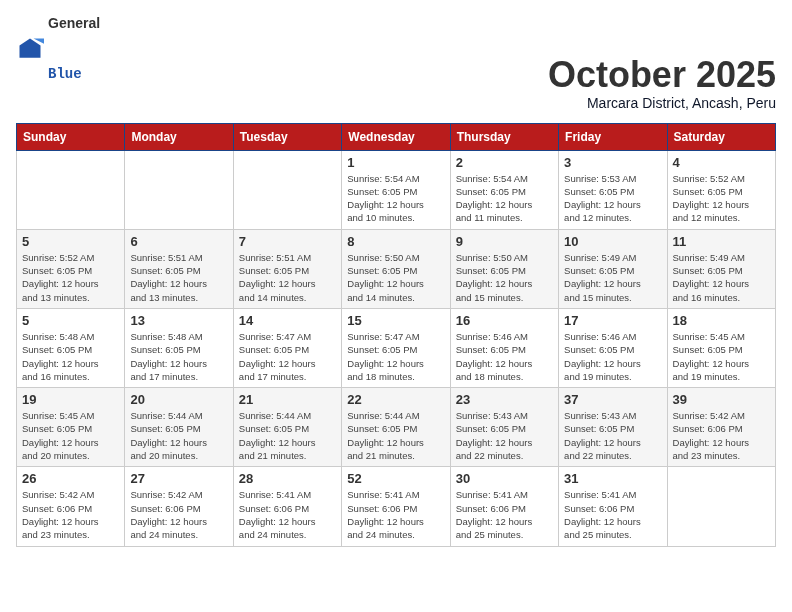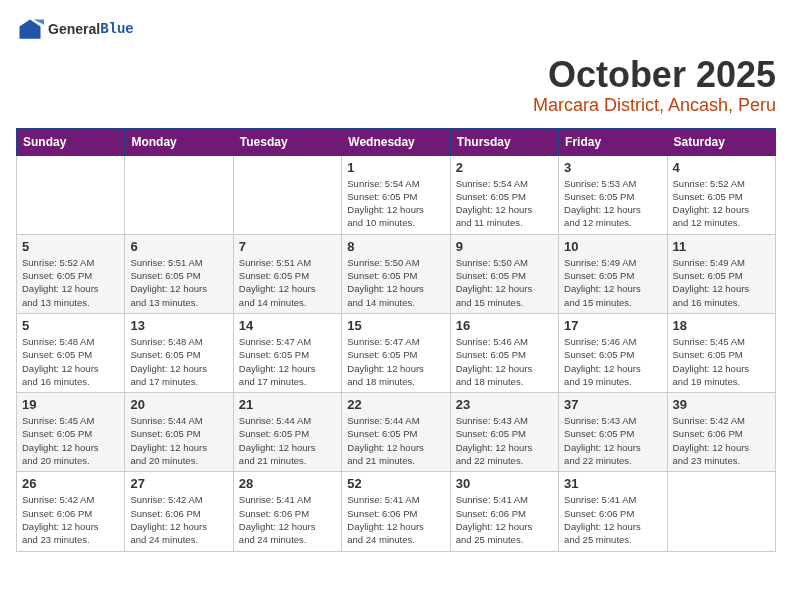--- a/index.html
+++ b/index.html
@@ -16,22 +16,23 @@
       align-items: flex-start;
       margin-bottom: 12px;
     }
     .logo {
       display: flex;
       align-items: center;
       gap: 4px;
     }
     .logo-text {
       display: flex;
-      flex-direction: row;
+      flex-direction: column;
       line-height: 1.1;
+      gap: 36px;
     }
     .logo-general {
       font-size: 14px;
       font-weight: bold;
       color: #333;
     }
     .logo-blue {
       font-size: 14px;
       font-weight: bold;
       color: #2255aa;
@@ -45,30 +46,30 @@
       text-align: right;
       margin-top: 39px;
     }
     .month-title {
       font-size: 36px;
       font-weight: bold;
       color: #333;
       line-height: 1.1;
     }
     .subtitle {
-      font-size: 18px;
-      color: #c2410c;
+      font-size: 14px;
+      color: #0f172a;
     }
     .calendar {
       width: 100%;
       border-collapse: collapse;
       border: 1px solid #ccc;
     }
     .calendar th {
-      background: #701a75;
+      background: #b91c1c;
       color: #fff;
       font-size: 12px;
       font-weight: bold;
       text-align: left;
       padding: 6px 6px;
       border: 1px solid #1a4488;
     }
     .calendar td {
       vertical-align: top;
       border: 1px solid #ccc;

